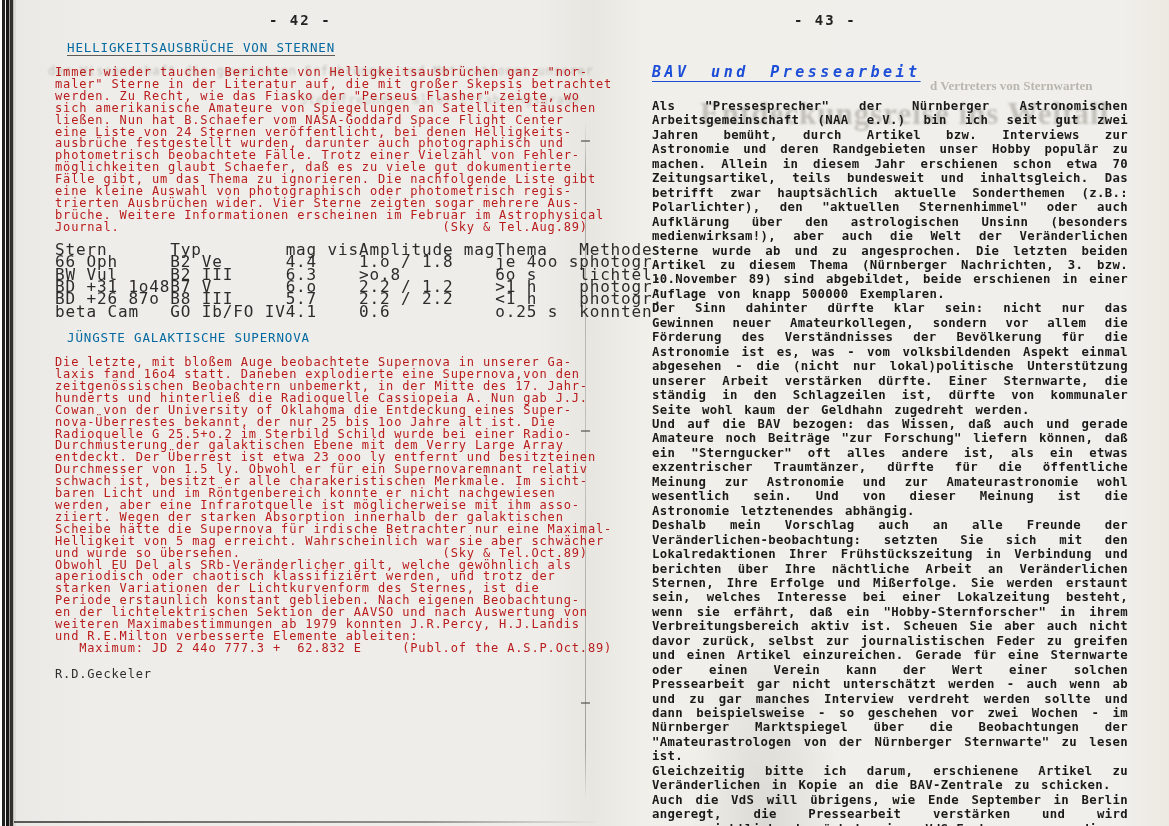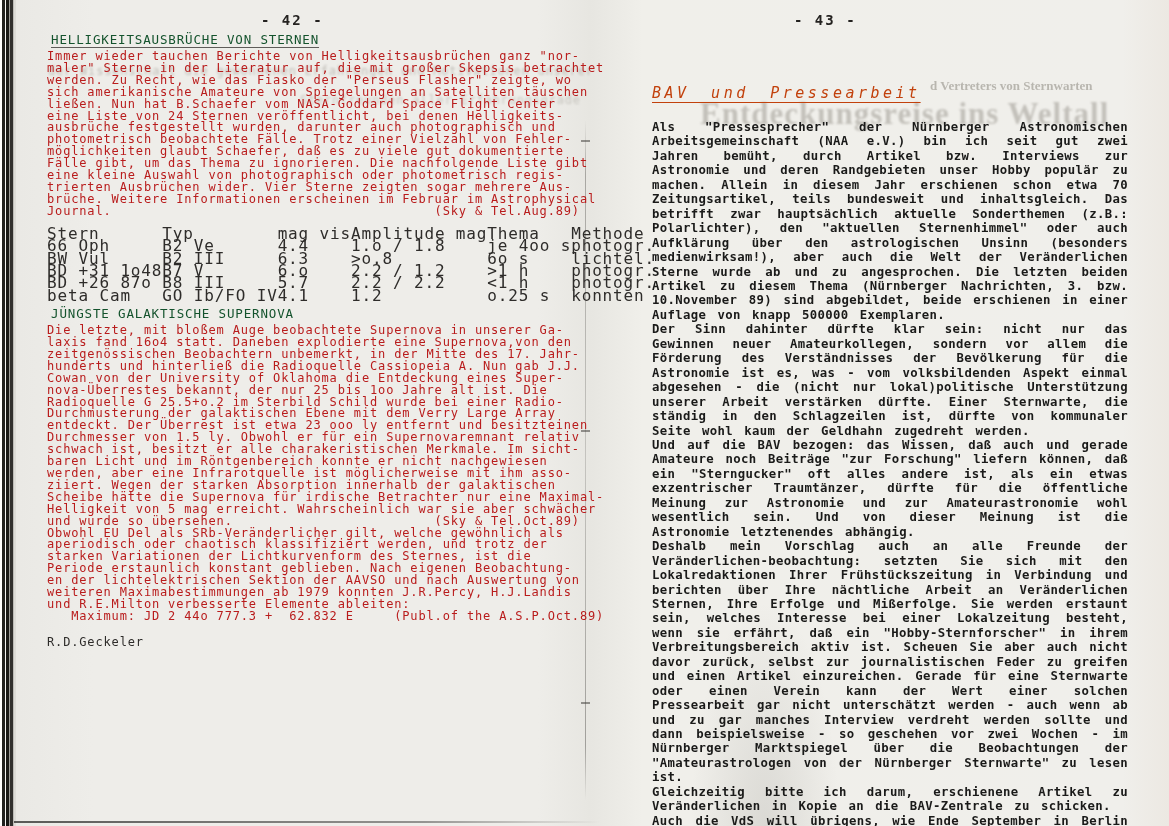--- a/index.html
+++ b/index.html
@@ -30,25 +30,25 @@
     position:absolute;left:690px;top:600px;width:150px;height:226px;
     background:radial-gradient(ellipse at 50% 100%,rgba(120,118,112,.18),rgba(120,118,112,0) 70%);
   }
   
   .ghost{position:absolute;color:#6d685e;white-space:nowrap;pointer-events:none;}
   .ghost-l1{left:48px;top:64px;font-size:12px;letter-spacing:.8px;opacity:.34;filter:blur(1.1px);}
   .ghost-l2{left:300px;top:93px;font-size:12px;letter-spacing:.8px;opacity:.28;filter:blur(1.2px);}
   .ghost-byline{left:930px;top:78px;font-family:"Liberation Serif",serif;font-weight:bold;font-size:13px;opacity:.42;filter:blur(.4px);}
   .ghost-headline{left:700px;top:96px;font-family:"Liberation Serif",serif;font-weight:bold;font-size:31px;letter-spacing:1px;opacity:.34;filter:blur(.9px);}
   
-  .page-left{position:absolute;left:47px;top:12px;width:548px;}
+  .page-left{position:absolute;left:55px;top:12px;width:548px;}
   .pagenum{font-size:14px;font-weight:bold;letter-spacing:2px;color:#242220;}
   .page-left .pagenum{margin-left:214px;}
   .page-left h2{
-    font-size:12.5px;font-weight:normal;color:#14532d;margin:4px;
+    font-size:12.5px;font-weight:normal;color:#0369a1;margin:12px;
     letter-spacing:.85px;white-space:pre;
   }
   .page-left h2.underlined{text-decoration:underline;text-underline-offset:3px;text-decoration-color:rgba(45,43,40,.75);}
   .page-left pre{
     margin:0;font-family:inherit;font-size:12px;line-height:11.9px;
     letter-spacing:.85px;white-space:pre;color:#b91c1c;
   }
   .sec1-h{margin-top:64px;}
   .sec1-b{margin-top:13px;}
   .ausb-table{border-collapse:collapse;margin-top:10px;table-layout:fixed;}
@@ -60,22 +60,22 @@
   .col-amp{width:110px;}.col-dauer{width:78px;}.col-meth{width:90px;}
   .sec2-h{margin-top:26px;}
   .sec2-b{margin-top:12px;}
   .sec3-h{margin-top:22px;}
   .sec3-b{margin-top:13px;}
   .sig-left{margin-top:12px;font-size:12px;letter-spacing:.85px;}
   
   .page-right{position:absolute;left:652px;top:12px;width:476px;}
   .page-right .pagenum{margin-left:142px;}
   .title-right{
-    margin:56px 0 0 0;font-size:15px;font-weight:normal;font-style:italic;
-    letter-spacing:3.5px;word-spacing:9px;color:#c2410c;
+    margin:35px 0 0 0;font-size:15px;font-weight:bold;font-style:italic;
+    letter-spacing:3.5px;word-spacing:9px;color:#1d4ed8;
     text-decoration:underline;text-underline-offset:4px;display:inline-block;
   }
   .body-right{margin-top:18px;}
   .body-right p{
     margin:0;font-size:12.3px;line-height:14.45px;font-weight:bold;color:#1a1a19;
     text-align:justify;letter-spacing:.35px;word-spacing:3.5px;
   }
 </style>
 </head>
 <body>
@@ -161,21 +161,21 @@
           <td>B8 III</td>
           <td>5.7</td>
           <td>2.2 / 2.2</td>
           <td>&lt;1 h</td>
           <td>photogr.</td>
         </tr>
         <tr>
           <td>beta Cam</td>
           <td>GO Ib/FO IV</td>
           <td>4.1</td>
-          <td>1.2</td>
+          <td>0.6</td>
           <td>o.25 s</td>
           <td>konnten</td>
         </tr>
       </tbody>
   </table>
 
   <h2 class="sec2-h">JÜNGSTE GALAKTISCHE SUPERNOVA</h2>
   <pre class="sec2-b">Die letzte, mit bloßem Auge beobachtete Supernova in unserer Ga-
 laxis fand 16o4 statt. Daneben explodierte eine Supernova,von den
 zeitgenössischen Beobachtern unbemerkt, in der Mitte des 17. Jahr-

